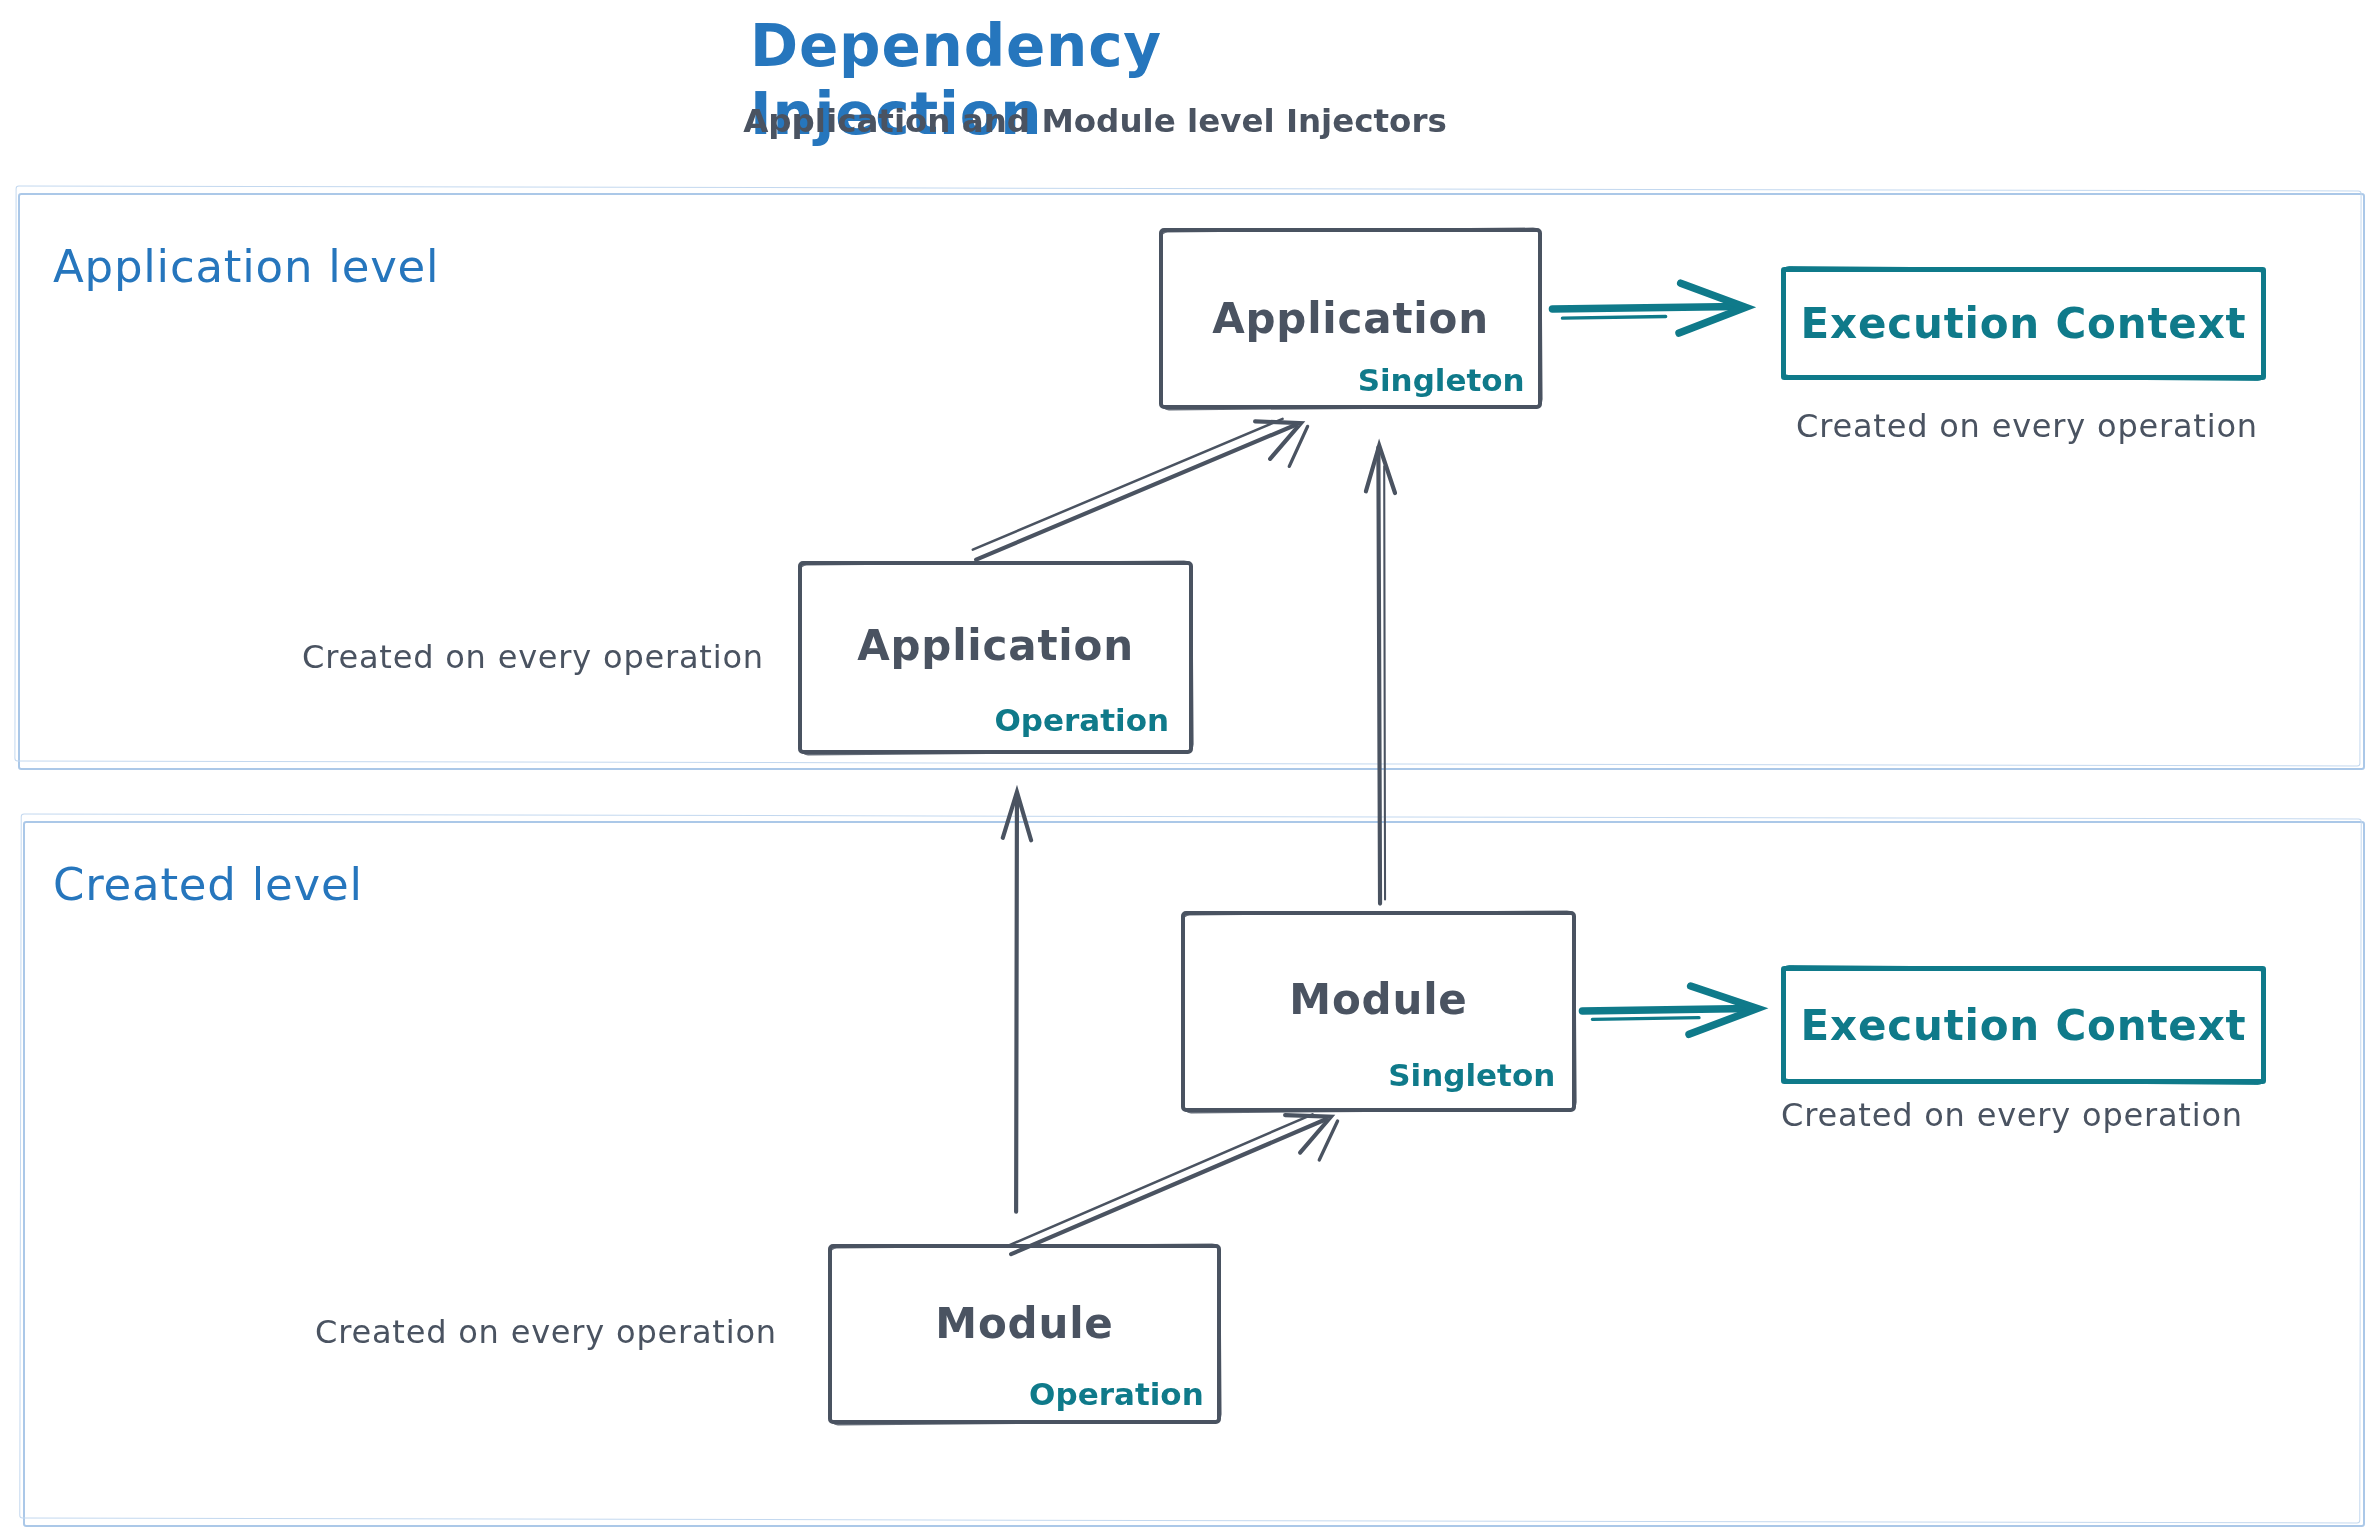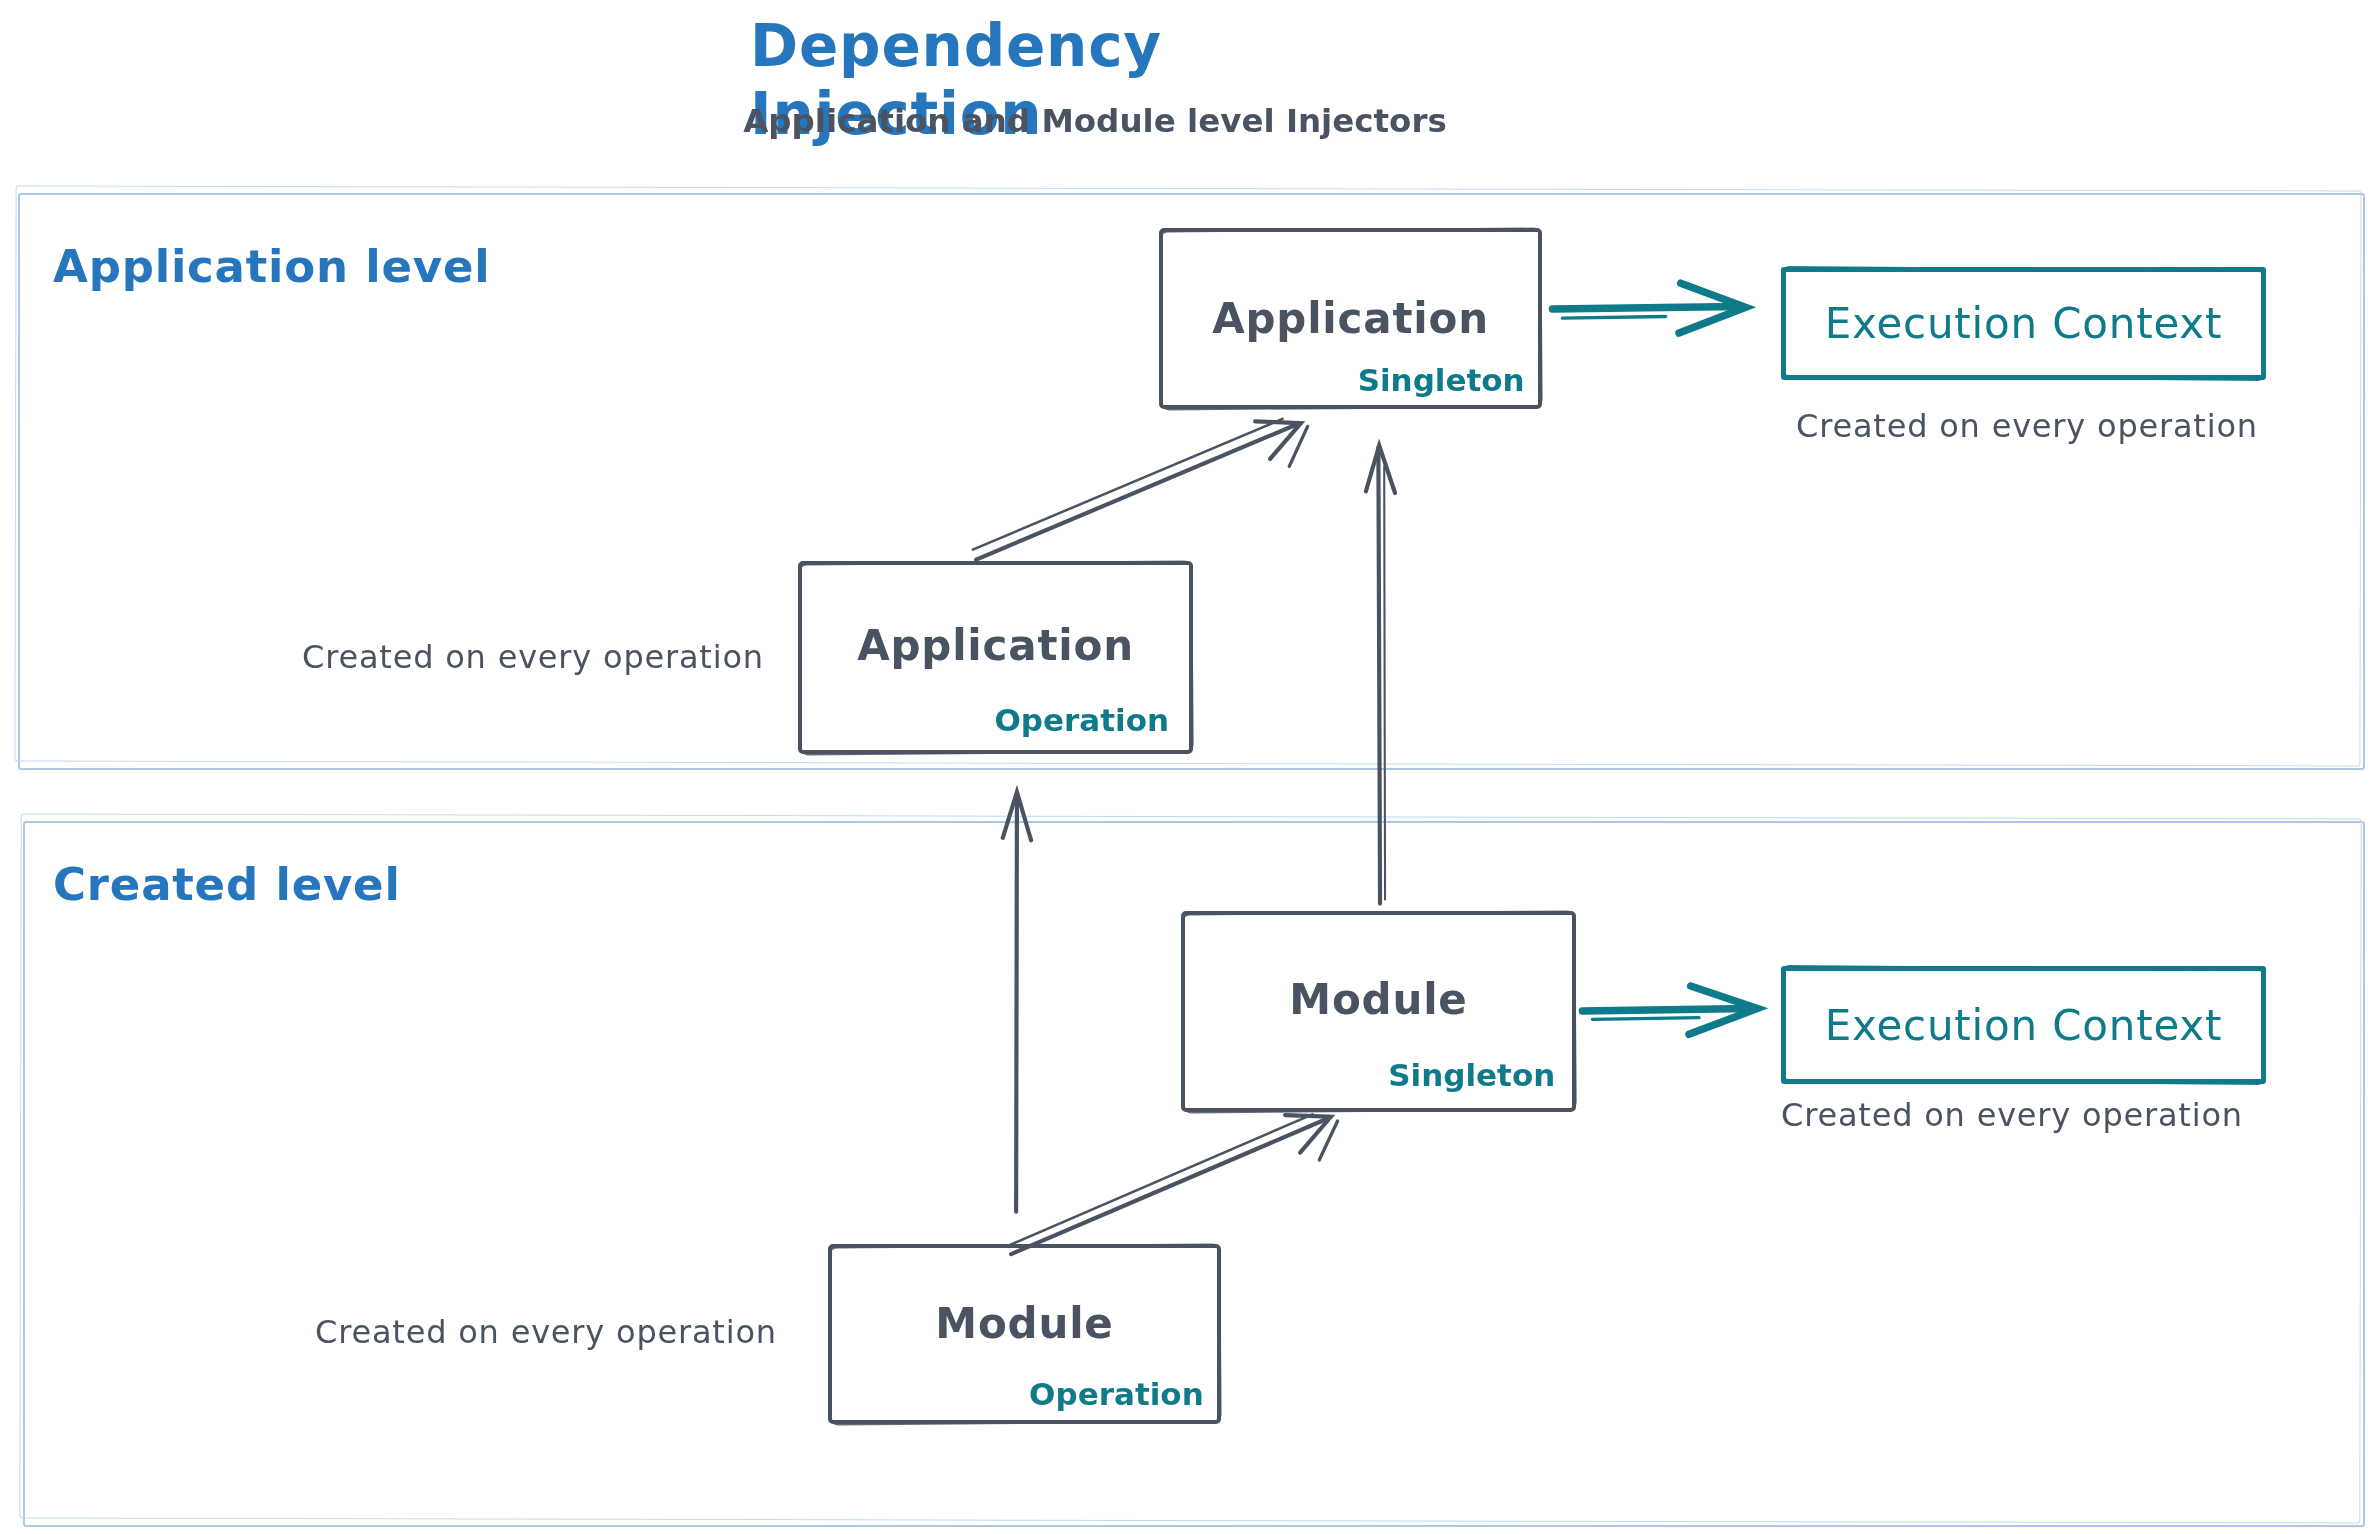--- a/index.html
+++ b/index.html
@@ -13,38 +13,38 @@
   .subtitle{left:716px;top:102px;width:758px;text-align:center;
             font-size:32.5px;font-weight:700;color:#4a5361;}
 
   
   .level-box{border:2.5px solid #abc8e8;border-radius:3.3px;}
   .level-box::after{content:"";position:absolute;inset:-7.5px 1.7px 5px -5px;
             border:1.7px solid #c3d8ef;border-radius:3.3px;transform:rotate(.12deg);
             pointer-events:none;}
   .level-app{left:18.3px;top:193px;width:2343px;height:573px;}
   .level-mod{left:23px;top:821px;width:2338px;height:702px;}
-  .level-label{font-size:45px;font-weight:700;color:#2676bd;letter-spacing:0.8px;}
+  .level-label{font-size:45px;font-weight:400;color:#2676bd;letter-spacing:0.8px;}
 
   
   .sketch-box{border:4.2px solid #4a5361;border-radius:5px;background:#ffffff;
               display:flex;align-items:center;justify-content:center;}
   .sketch-box::before{content:"";position:absolute;inset:-3.3px;
               border:2.5px solid #4a5361;border-radius:8.3px;opacity:.85;
               transform:rotate(-.45deg);pointer-events:none;}
   .node-title{font-size:42px;font-weight:600;color:#4a5361;letter-spacing:0.8px;}
   .node-badge{position:absolute;font-size:31px;font-weight:600;color:#0f7a8a;margin-top:42px;}
 
   
   .ec-box{border:5px solid #0f7a8a;border-radius:3.3px;background:#fff;
           display:flex;align-items:center;justify-content:center;}
   .ec-box::before{content:"";position:absolute;inset:-4.2px;
           border:2.5px solid #0f7a8a;border-radius:6.7px;opacity:.9;
           transform:rotate(.5deg);pointer-events:none;}
-  .ec-title{font-size:42px;font-weight:400;color:#0f7a8a;letter-spacing:0.8px;text-align:right;}
+  .ec-title{font-size:42px;font-weight:700;color:#0f7a8a;letter-spacing:0.8px;text-align:right;}
 
   .caption{font-size:32px;font-weight:400;color:#4a5361;letter-spacing:0.8px;}
 
   svg.arrows{left:0;top:0;pointer-events:none;}
 </style>
 </head>
 <body>
 
 <div class="abs title">Dependency Injection</div>
 <div class="abs subtitle">Application and Module level Injectors</div>

